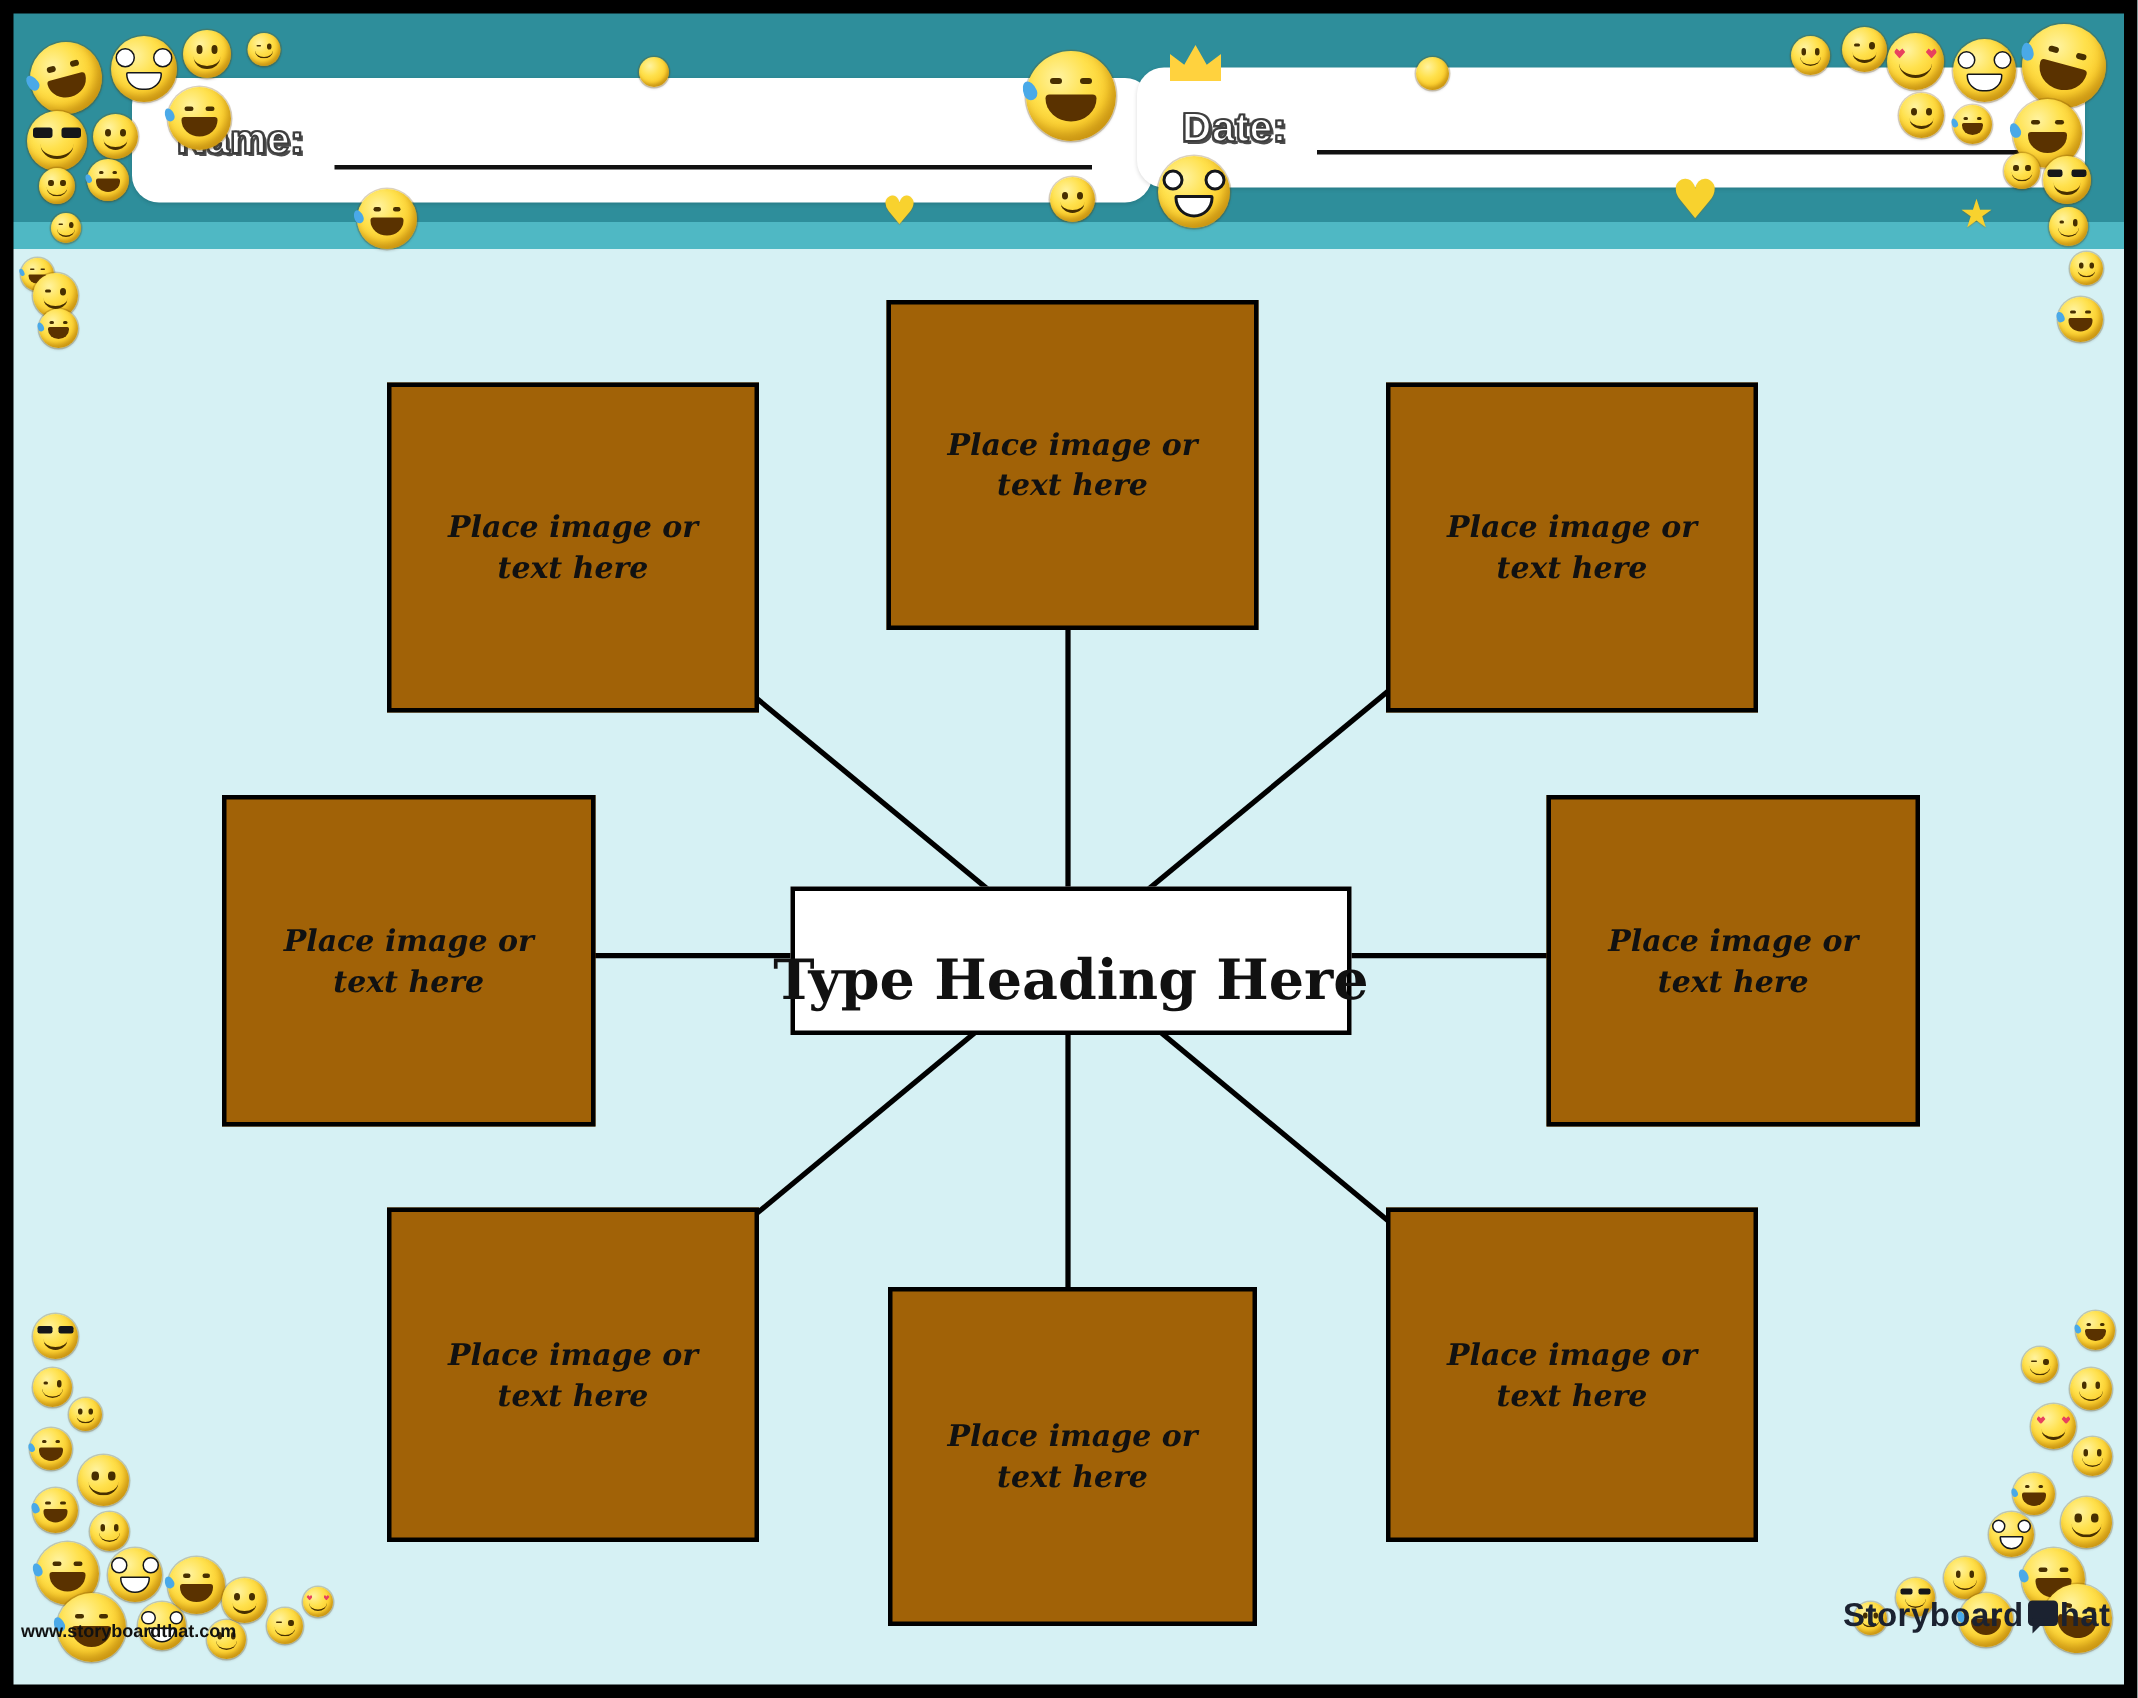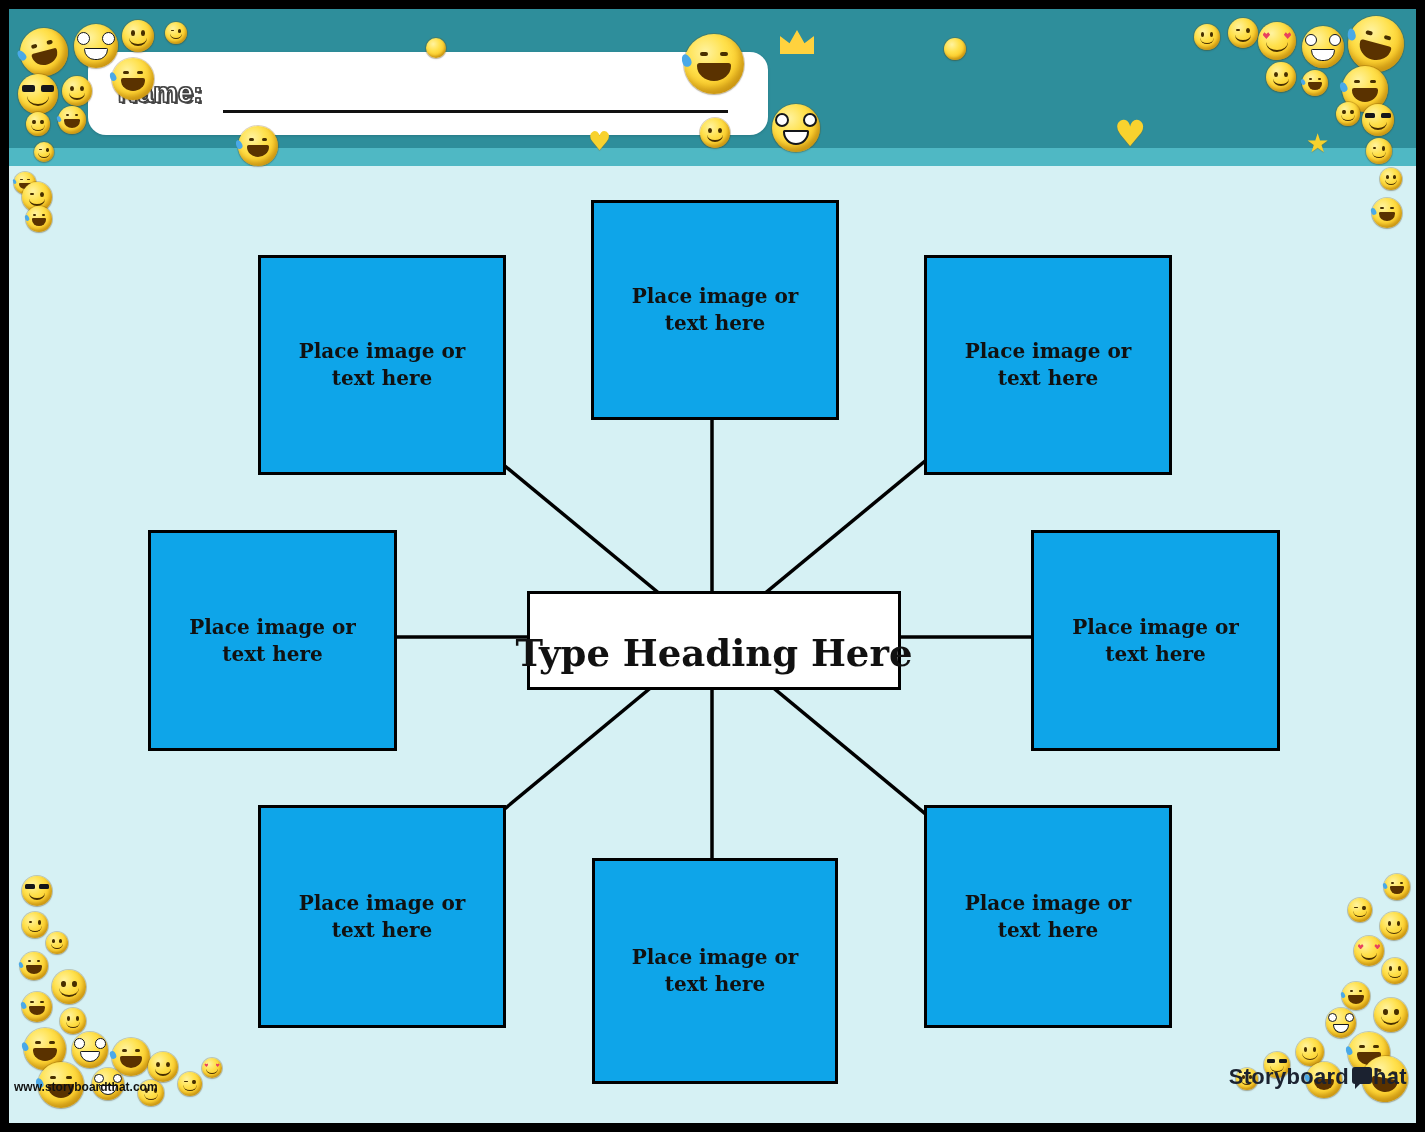--- a/index.html
+++ b/index.html
@@ -22,22 +22,22 @@
     color:#fff;font-weight:700;font-size:27px;letter-spacing:.5px;
     -webkit-text-stroke:1.2px #3c3c3c;
     text-shadow:2px 2px 0 #4a4a4a,-1px -1px 0 #555,1px -1px 0 #555,-1px 1px 0 #555;
     margin-right:14px;white-space:nowrap;
   }
   .hdr-line{flex:1;border-bottom:3px solid #111;align-self:flex-end;margin:0 10px 22px 6px;height:0;}
 
   
   .connectors{position:absolute;left:0;top:0;z-index:1;}
   .node-box{
-    position:absolute;background:#0ea5e9;border:3px solid #000;z-index:2;
-    display:flex;align-items:center;justify-content:center;text-align:center;
+    position:absolute;background:#a16207;border:3px solid #000;z-index:2;
+    display:flex;align-items:center;justify-content:center;text-align:center;font-style:italic;
   }
   .node-label{
     font-family:"DejaVu Serif",serif;font-weight:700;font-size:20px;line-height:1.35;
     color:#111;padding:0 22px;
   }
   .heading-box{
     position:absolute;left:527px;top:591px;width:368px;height:93px;background:#fff;
     border:3px solid #000;z-index:3;display:flex;align-items:center;justify-content:center;
   }
   .heading-text{font-family:"DejaVu Serif",serif;font-weight:700;font-size:37px;color:#111;white-space:nowrap;margin-top:25px;}
@@ -122,20 +122,24 @@
   <div class="heading-box">
     <span class="heading-text">Type Heading Here</span>
   </div>
 
   <div class="header"></div>
   <div class="header-strip"></div>
   <div class="hdr-box name-box">
     <span class="hdr-label">Name:</span>
     <span class="hdr-line"></span>
   </div>
+  <div class="hdr-box date-box">
+    <span class="hdr-label">Date:</span>
+    <span class="hdr-line"></span>
+  </div>
 
   <div class="deco" id="deco">
       <div class="smiley v-laugh" style="font-size: 48px; left: 20px; top: 28px; transform: rotate(-15deg);">
         <i class="el"></i>
         <i class="er"></i>
         <b class="m"></b>
       </div>
       <div class="smiley v-glasses" style="font-size: 44px; left: 74px; top: 24px;">
         <i class="el"></i>
         <i class="er"></i>

